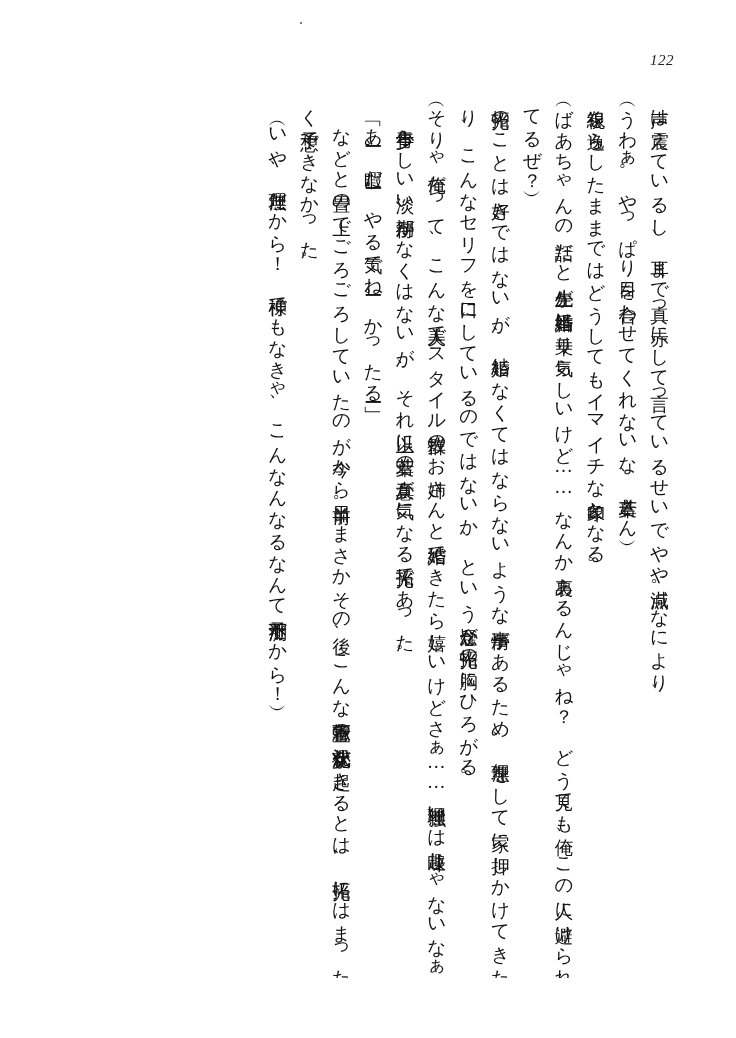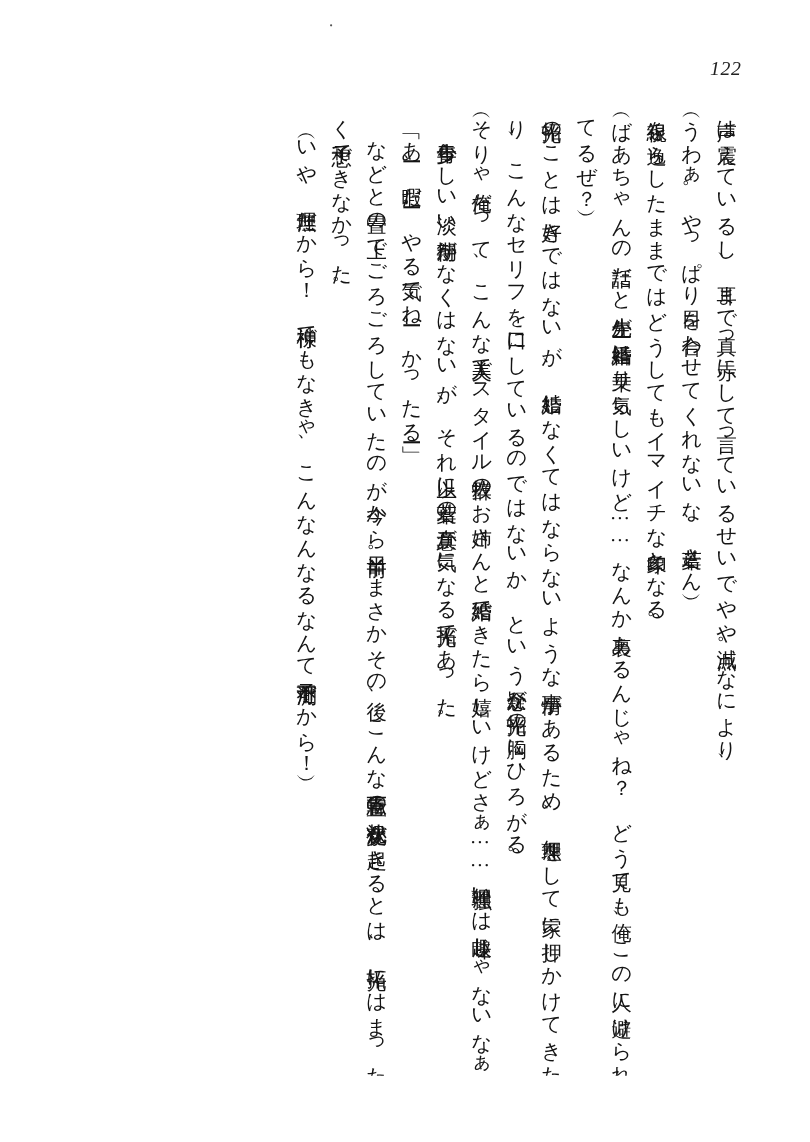--- a/index.html
+++ b/index.html
@@ -18,21 +18,21 @@
     position: relative;
     width: 736px;
     height: 1038px;
     box-sizing: border-box;
     background: #ffffff;
   }
   .page-number {
     position: absolute;
     top: 52px;
     right: 62px;
-    font-size: 18px;
+    font-size: 15px;
     font-family: "Liberation Serif", "DejaVu Serif", serif;
     font-style: italic;
     color: #222222;
     letter-spacing: 0.5px;
   }
   .body-text {
     position: absolute;
     top: 96px;
     right: 62px;
     left: 96px;

